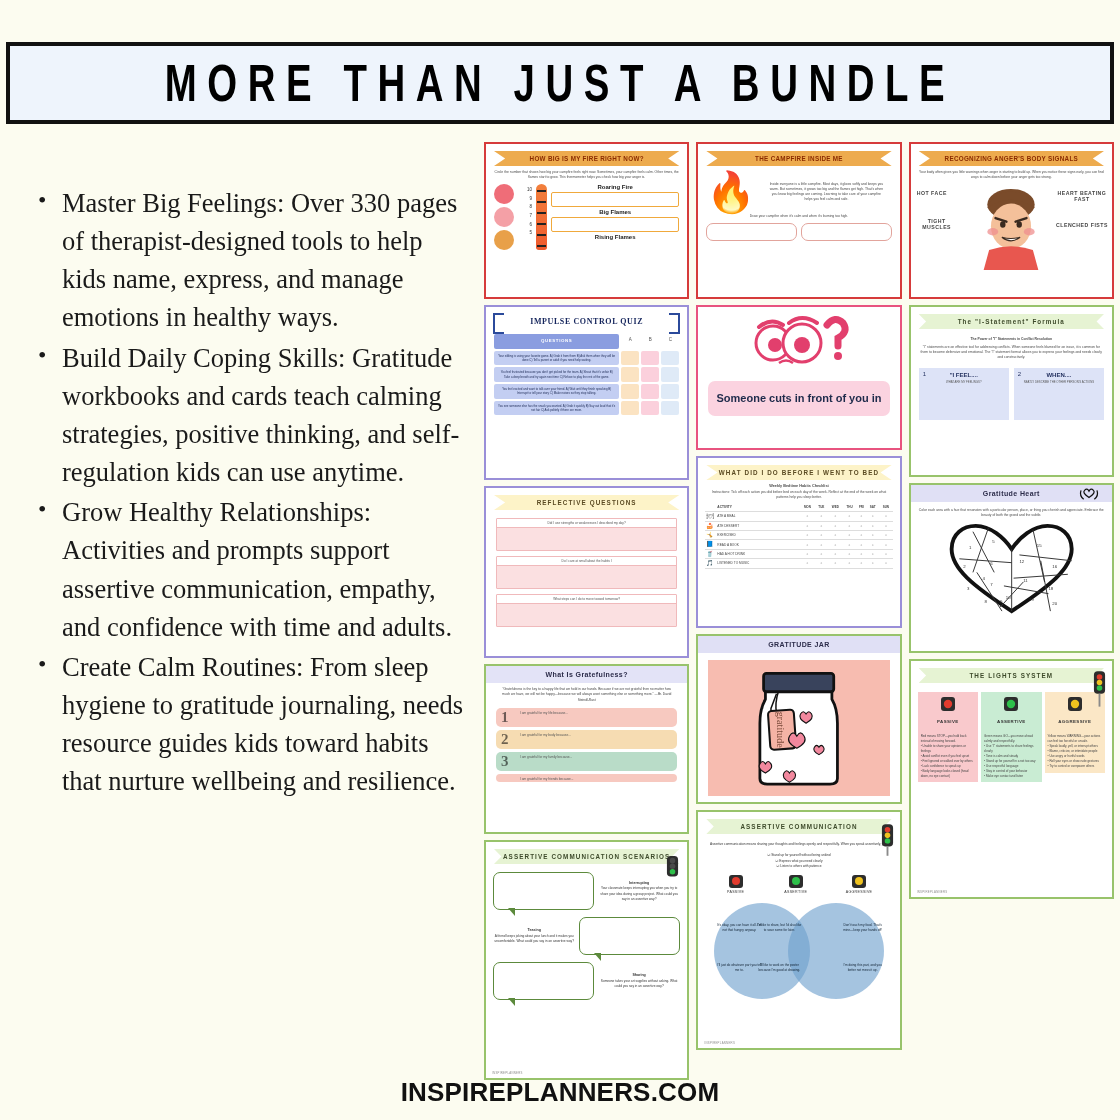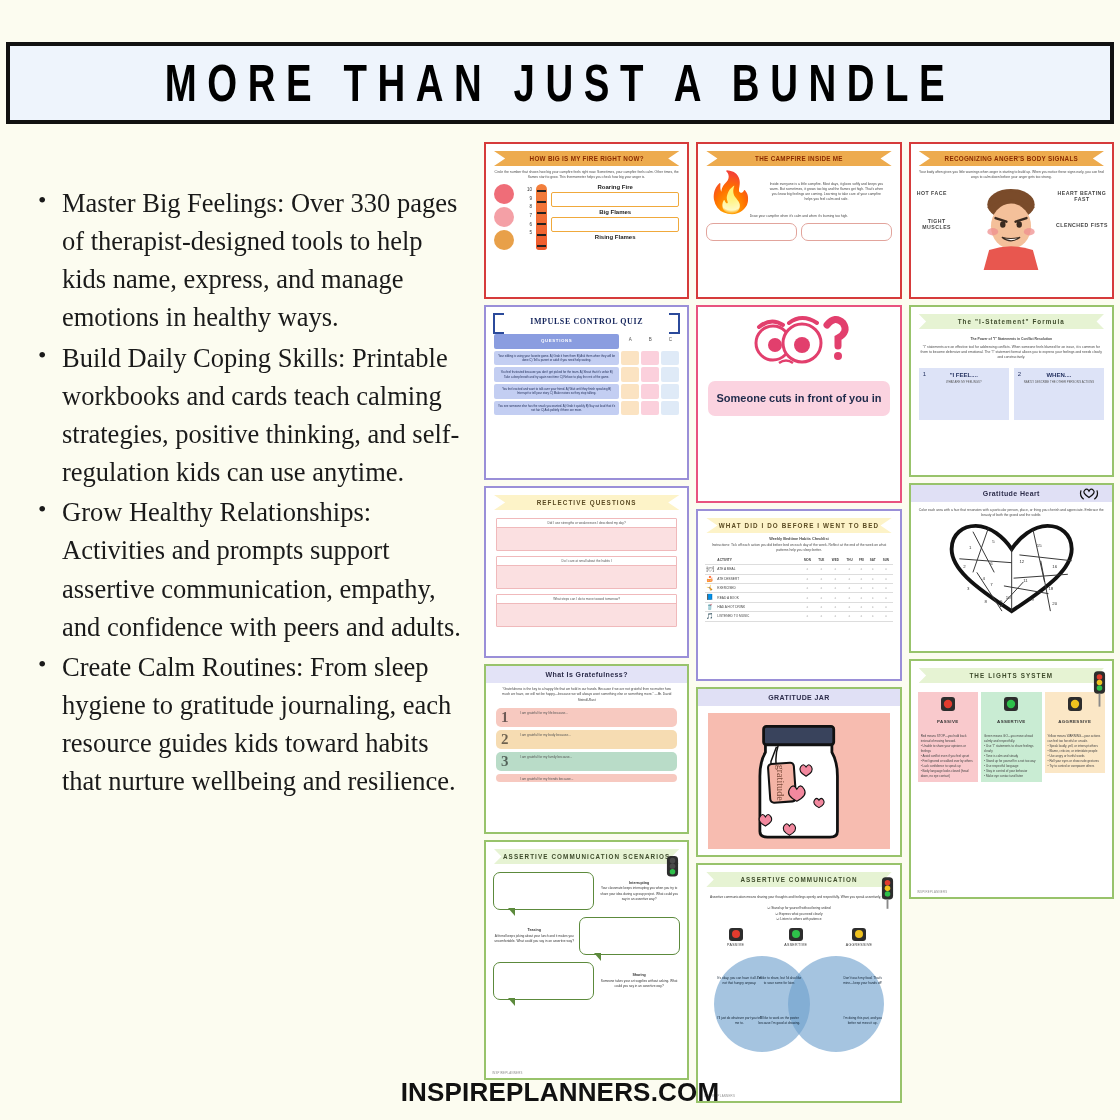--- a/index.html
+++ b/index.html
@@ -246,23 +246,23 @@
 </style>
 </head>
 <body>
 
 <div class="header-band">
   <div class="header-title">MORE THAN JUST A BUNDLE</div>
 </div>
 
 <ul class="bullets">
   <li>Master Big Feelings: Over 330 pages of therapist-designed tools to help kids name, express, and manage emotions in healthy ways.</li>
-  <li>Build Daily Coping Skills: Printable workbooks and cards teach calming strategies, positive thinking, and self-regulation kids can use anytime.</li>
-  <li>Grow Healthy Relationships: Activities and prompts support assertive communication, empathy, and confidence with peers and adults.</li>
-  <li>Create Calm Routines: From sleep hygiene to gratitude journaling, each resource guides kids toward habits that nurture wellbeing and resilience.</li>
+  <li>Build Daily Coping Skills: Gratitude workbooks and cards teach calming strategies, positive thinking, and self-regulation kids can use anytime.</li>
+  <li>Grow Healthy Relationships: Activities and prompts support assertive communication, empathy, and confidence with time and adults.</li>
+  <li>Create Calm Routines: From sleep hygiene to gratitude journaling, needs resource guides kids toward habits that nurture wellbeing and resilience.</li>
 </ul>
 
 <div class="grid">
 
   <div class="col">
 
     <div class="sheet red" style="height:157px">
       <div class="ribbon">HOW BIG IS MY FIRE RIGHT NOW?</div>
       <div class="tiny blur">Circle the number that shows how big your campfire feels right now. Sometimes, your campfire feels calm. Other times, the flames start to grow. This thermometer helps you check how big your anger is.</div>
       <div class="thermo-wrap">
@@ -416,21 +416,21 @@
         <div class="fire">🔥</div>
         <div class="tiny blur" style="flex:1">Inside everyone is a little campfire. Most days, it glows softly and keeps you warm. But sometimes, it grows too big and the flames get high. That's when you know big feelings are coming. Learning to take care of your campfire helps you feel calm and safe.</div>
       </div>
       <div class="tiny blur">Draw your campfire when it's calm and when it's burning too high.</div>
       <div class="draw-boxes">
         <span></span>
         <span></span>
       </div>
     </div>
 
-    <div class="sheet pnk" style="height:198px">
+    <div class="sheet pnk" style="height:145px">
       <div class="eyes-wrap">
         <svg width="120" height="58" viewBox="0 0 120 58">
           <circle cx="34" cy="30" r="17" fill="#fff" stroke="#e23f6d" stroke-width="3"></circle>
           <circle cx="63" cy="30" r="19" fill="#fff" stroke="#e23f6d" stroke-width="3"></circle>
           <circle cx="36" cy="32" r="7" fill="#e23f6d"></circle>
           <circle cx="63" cy="32" r="8" fill="#e23f6d"></circle>
           <path d="M20 14 Q32 4 44 12" stroke="#e23f6d" stroke-width="4" fill="none" stroke-linecap="round"></path>
           <path d="M50 10 Q63 0 78 10" stroke="#e23f6d" stroke-width="4" fill="none" stroke-linecap="round"></path>
           <path d="M88 12 Q96 2 104 10 Q110 19 99 25 L99 33" stroke="#e23f6d" stroke-width="7" fill="none" stroke-linecap="round"></path>
           <circle cx="99" cy="43" r="4" fill="#e23f6d"></circle>

